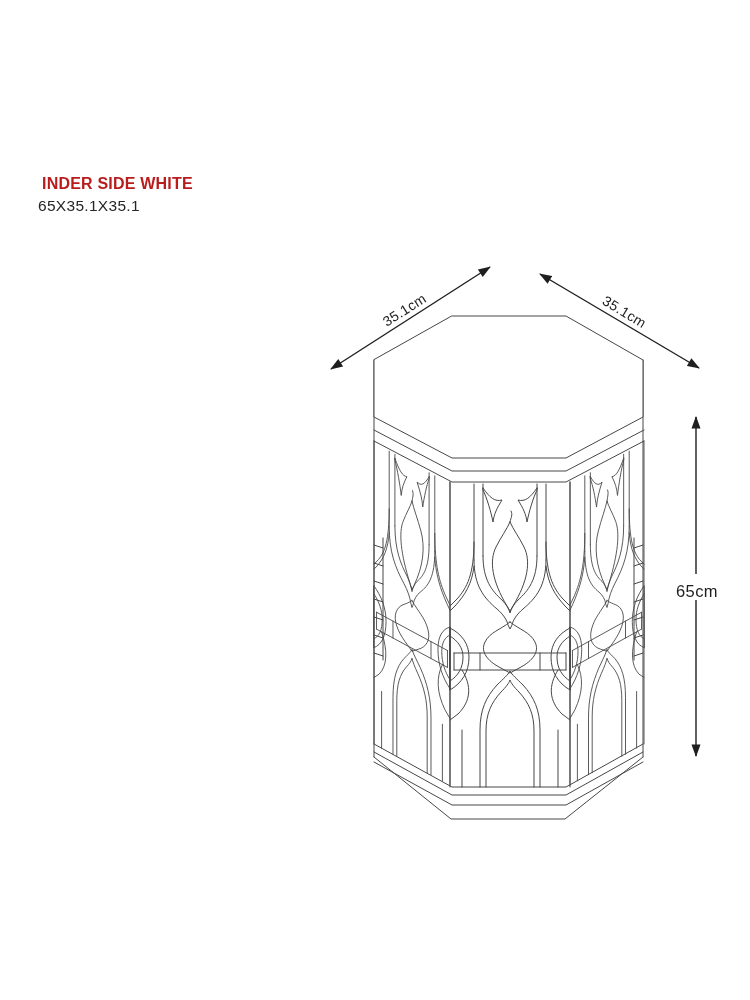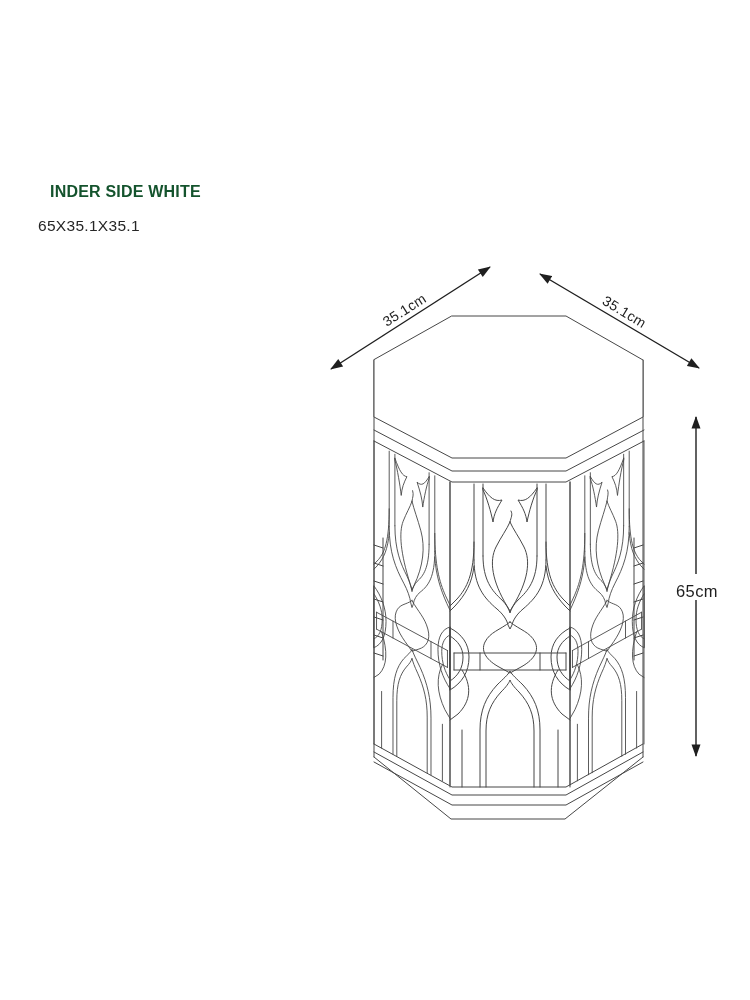--- a/index.html
+++ b/index.html
@@ -2,25 +2,25 @@
 <html><head>
 <meta charset="utf-8">
 <style>
   html,body{margin:0;padding:0;}
   body{
     width:750px;height:1000px;background:#ffffff;position:relative;overflow:hidden;
     font-family:"Liberation Sans",sans-serif;
   }
   .header{position:absolute;left:38px;top:171px;}
   .title{
-    margin:12px;font-size:16px;font-weight:bold;color:#14532d;
+    margin:4px;font-size:16px;font-weight:bold;color:#b91c1c;
     letter-spacing:.2px;line-height:1.15;
   }
   .dims{
-    margin:16px 0 0;font-size:15.5px;font-weight:400;color:#262626;
+    margin:4px 0 0;font-size:15.5px;font-weight:400;color:#262626;
     letter-spacing:.3px;line-height:1.15;
   }
   svg.diagram{position:absolute;left:0;top:0;}
   .art{stroke:#474747;stroke-width:1;fill:none;stroke-linejoin:round;stroke-linecap:round;}
   .art .top{fill:#ffffff;}
   .dim-line{stroke:#1f1f1f;stroke-width:1.4;fill:none;}
   .dim-label{font-family:"Liberation Sans",sans-serif;font-size:14px;fill:#1f1f1f;letter-spacing:.4px;}
   .dim-label.h{font-size:16.5px;}
 </style>
 </head>

